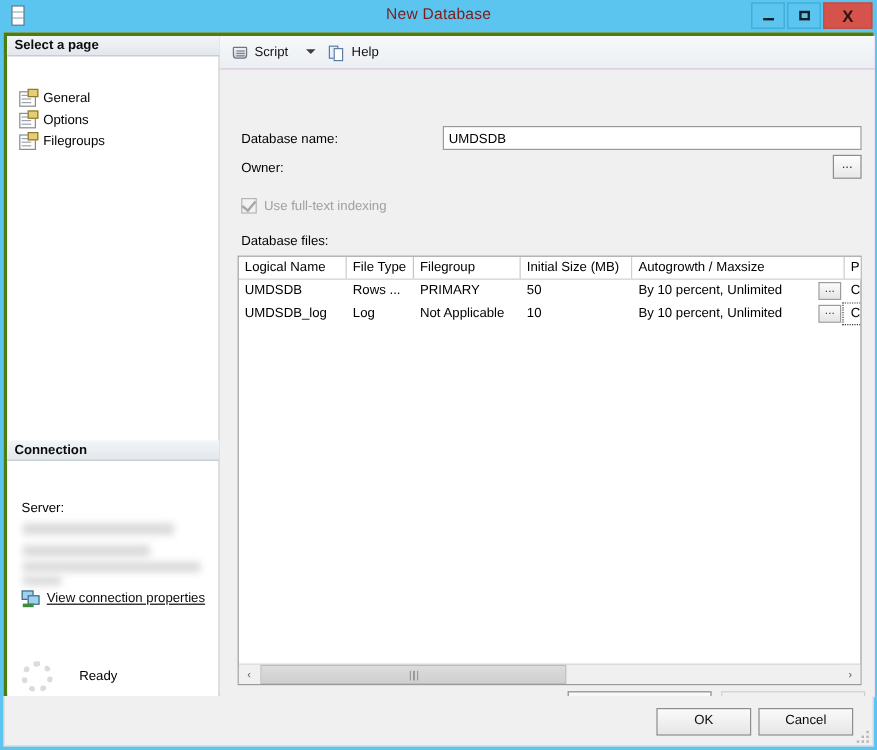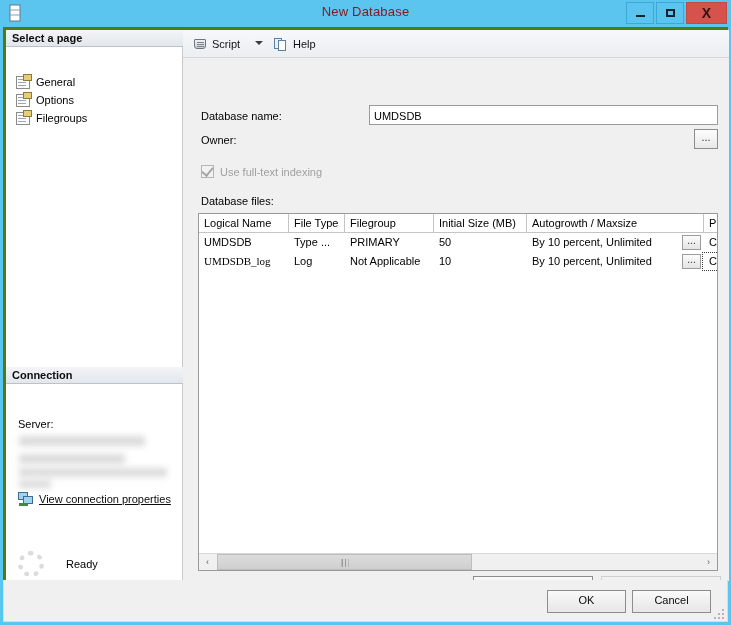--- a/index.html
+++ b/index.html
@@ -688,30 +688,30 @@
             <div class="gh" style="left:0px;   width:90px;">Logical Name</div>
             <div class="gh" style="left:90px;  width:56px;">File Type</div>
             <div class="gh" style="left:146px; width:89px;">Filegroup</div>
             <div class="gh" style="left:235px; width:93px;">Initial Size (MB)</div>
             <div class="gh" style="left:328px; width:177px;">Autogrowth / Maxsize</div>
             <div class="gh" style="left:505px; width:15px; border-right:none;">P</div>
           </div>
 
           <div class="grow" style="top:19px;">
             <div class="gc" style="left:0px;   width:90px;">UMDSDB</div>
-            <div class="gc" style="left:90px;  width:56px;">Type ...</div>
+            <div class="gc" style="left:90px;  width:56px;">Rows ...</div>
             <div class="gc" style="left:146px; width:89px;">PRIMARY</div>
             <div class="gc" style="left:235px; width:93px;">50</div>
             <div class="gc" style="left:328px; width:155px;">By 10 percent, Unlimited</div>
             <div class="cell-btn" style="left:483px;">...</div>
             <div class="gc" style="left:505px; width:15px;">C</div>
           </div>
 
           <div class="grow" style="top:38px;">
-            <div class="gc" style="left:0px;   width:90px;font-family:Liberation Serif, serif;">UMDSDB_log</div>
+            <div class="gc" style="left:0px;   width:90px;">UMDSDB_log</div>
             <div class="gc" style="left:90px;  width:56px;">Log</div>
             <div class="gc" style="left:146px; width:89px;">Not Applicable</div>
             <div class="gc" style="left:235px; width:93px;">10</div>
             <div class="gc" style="left:328px; width:155px;">By 10 percent, Unlimited</div>
             <div class="cell-btn" style="left:483px;">...</div>
             <div class="focus-cell" style="left:503px; width:17px;"></div>
             <div class="gc" style="left:505px; width:15px;">C</div>
           </div>
 
           <div id="grid-hscroll">

